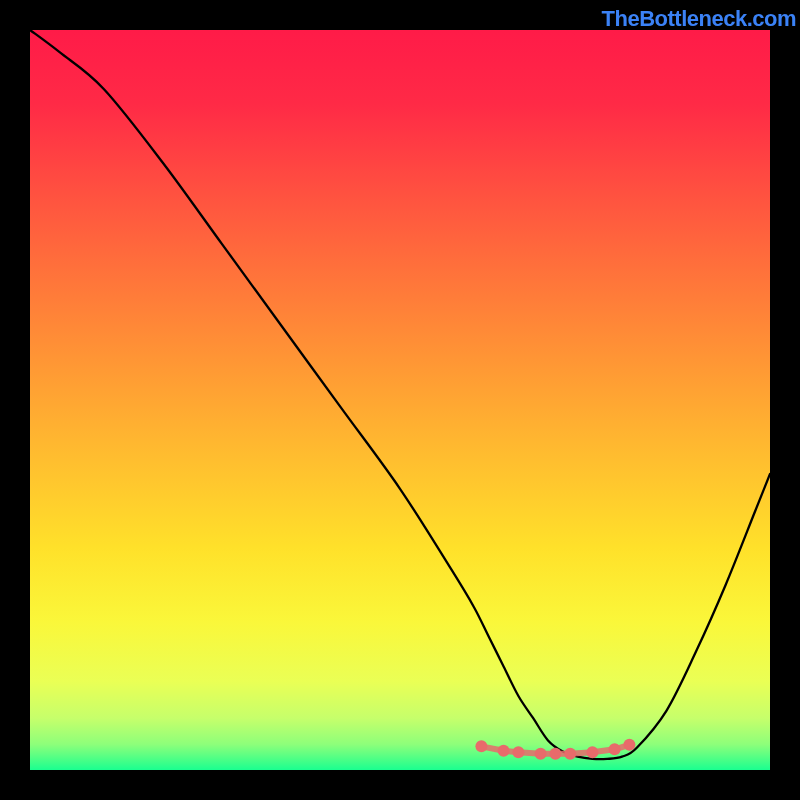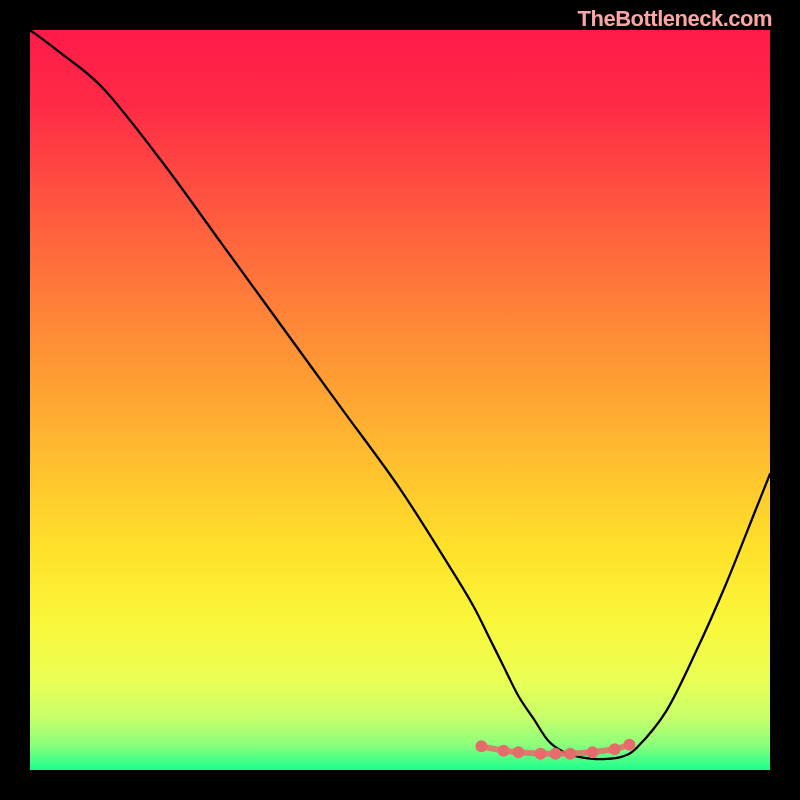--- a/index.html
+++ b/index.html
@@ -12,25 +12,25 @@
   }
   .container {
     position: relative;
     width: 800px;
     height: 800px;
     background: #000;
   }
   .watermark {
     position: absolute;
     top: 6px;
-    right: 28px;
+    right: 4px;
     font-family: Arial, Helvetica, sans-serif;
     font-size: 22px;
     font-weight: bold;
-    color: #fca5a5;
+    color: #3b82f6;
     letter-spacing: -0.5px;
     z-index: 20;
   }
   .plot-area {
     position: absolute;
     left: 30px;
     top: 30px;
     width: 740px;
     height: 740px;
   }

